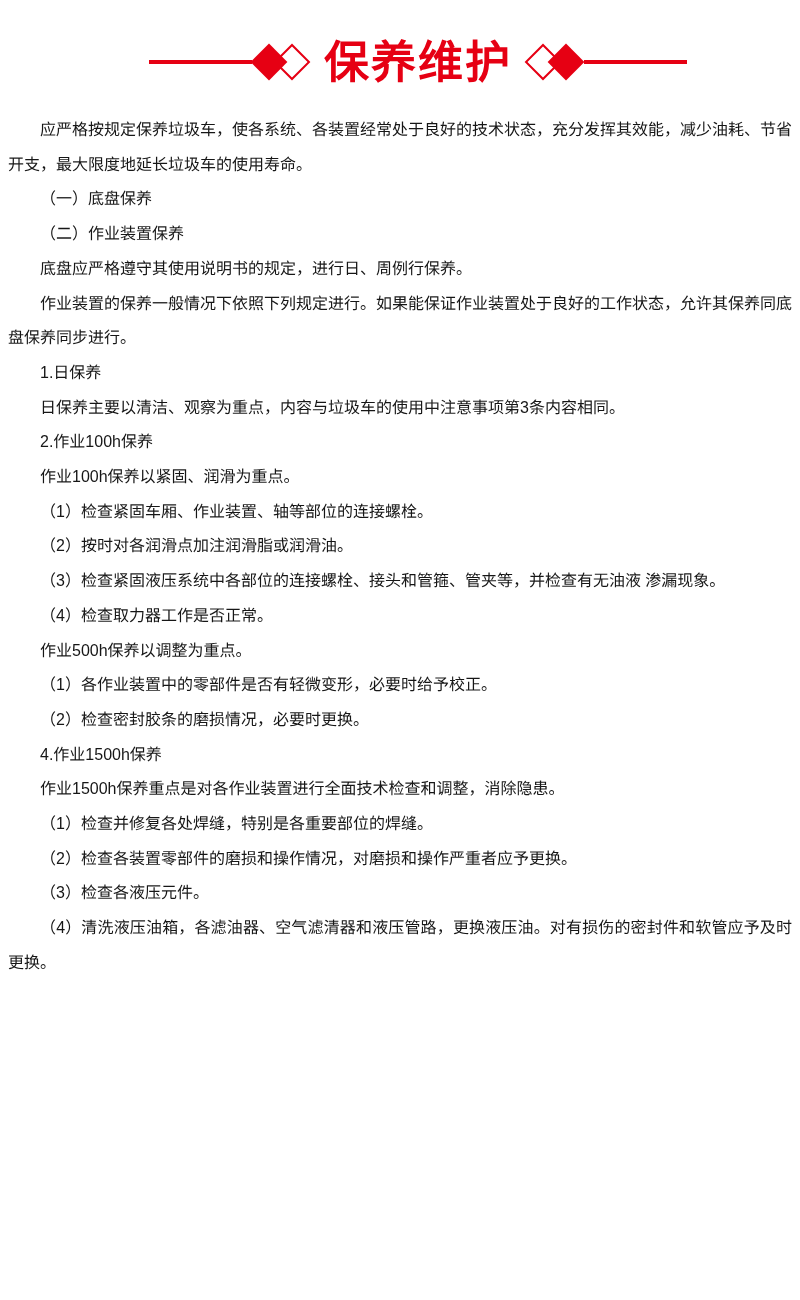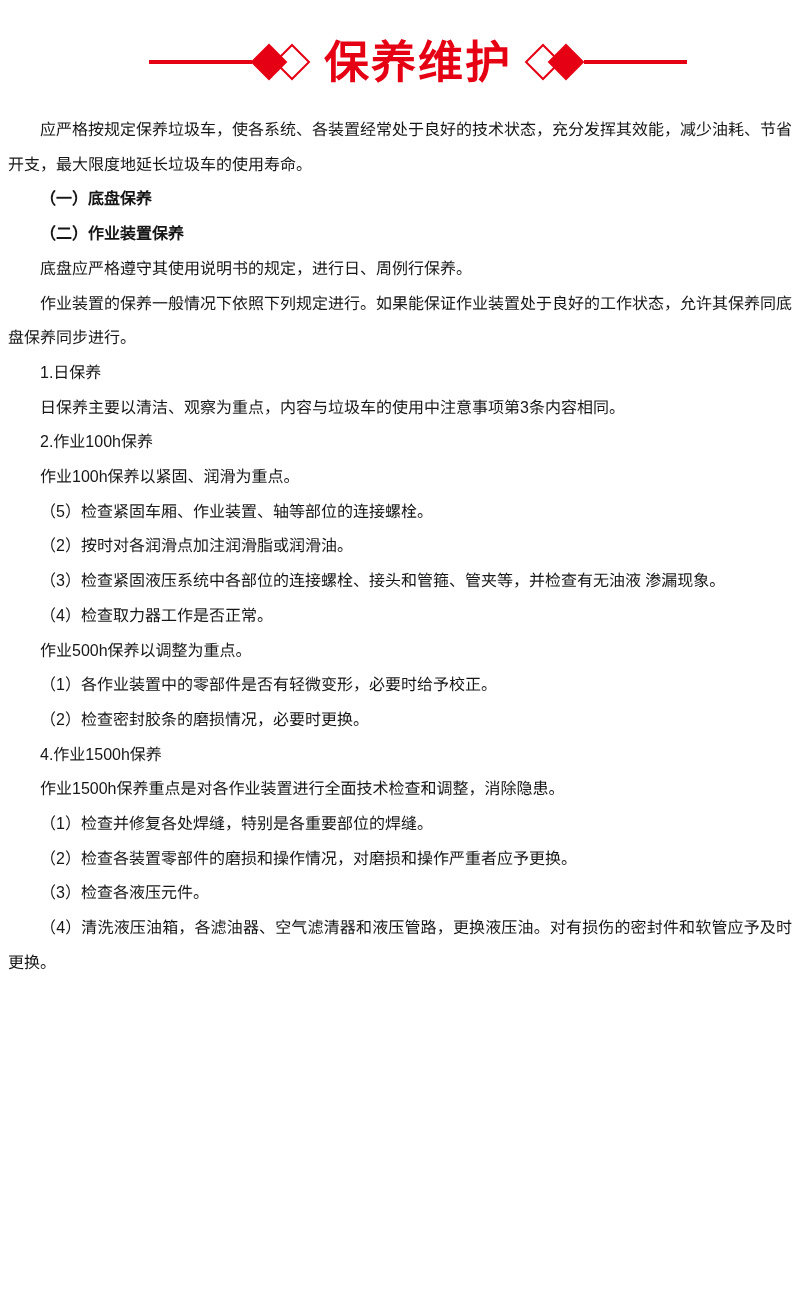--- a/index.html
+++ b/index.html
@@ -30,21 +30,21 @@
     margin: 0 14px; font-size: 45px; line-height: 1; font-weight: bold;
     color: var(--red); letter-spacing: 2px; white-space: nowrap;
   }
   
   .content { margin: 19px 8px 0 8px; }
   .para {
     margin: 0; font-size: 16px; line-height: 34.7px;
     text-indent: 2em; text-align: justify; text-justify: inter-ideograph;
     font-weight: normal; letter-spacing: 0;
   }
-  .para.heading { font-weight: bold; }
+  .para.heading { font-weight: normal; }
 </style>
 </head>
 <body>
 
 <div class="page">
 
   <header class="title-row">
     <span class="rule"></span>
     <span class="diamond-group dg-left">
       <span class="diamond solid"></span>
@@ -61,21 +61,21 @@
   <main class="content" id="content">
       <p class="para body">应严格按规定保养垃圾车，使各系统、各装置经常处于良好的技术状态，充分发挥其效能，减少油耗、节省开支，最大限度地延长垃圾车的使用寿命。</p>
       <p class="para heading">（一）底盘保养</p>
       <p class="para heading">（二）作业装置保养</p>
       <p class="para body">底盘应严格遵守其使用说明书的规定，进行日、周例行保养。</p>
       <p class="para body">作业装置的保养一般情况下依照下列规定进行。如果能保证作业装置处于良好的工作状态，允许其保养同底盘保养同步进行。</p>
       <p class="para body">1.日保养</p>
       <p class="para body">日保养主要以清洁、观察为重点，内容与垃圾车的使用中注意事项第3条内容相同。</p>
       <p class="para body">2.作业100h保养</p>
       <p class="para body">作业100h保养以紧固、润滑为重点。</p>
-      <p class="para body">（5）检查紧固车厢、作业装置、轴等部位的连接螺栓。</p>
+      <p class="para body">（1）检查紧固车厢、作业装置、轴等部位的连接螺栓。</p>
       <p class="para body">（2）按时对各润滑点加注润滑脂或润滑油。</p>
       <p class="para body">（3）检查紧固液压系统中各部位的连接螺栓、接头和管箍、管夹等，并检查有无油液 渗漏现象。</p>
       <p class="para body">（4）检查取力器工作是否正常。</p>
       <p class="para body">作业500h保养以调整为重点。</p>
       <p class="para body">（1）各作业装置中的零部件是否有轻微变形，必要时给予校正。</p>
       <p class="para body">（2）检查密封胶条的磨损情况，必要时更换。</p>
       <p class="para body">4.作业1500h保养</p>
       <p class="para body">作业1500h保养重点是对各作业装置进行全面技术检查和调整，消除隐患。</p>
       <p class="para body">（1）检查并修复各处焊缝，特别是各重要部位的焊缝。</p>
       <p class="para body">（2）检查各装置零部件的磨损和操作情况，对磨损和操作严重者应予更换。</p>

